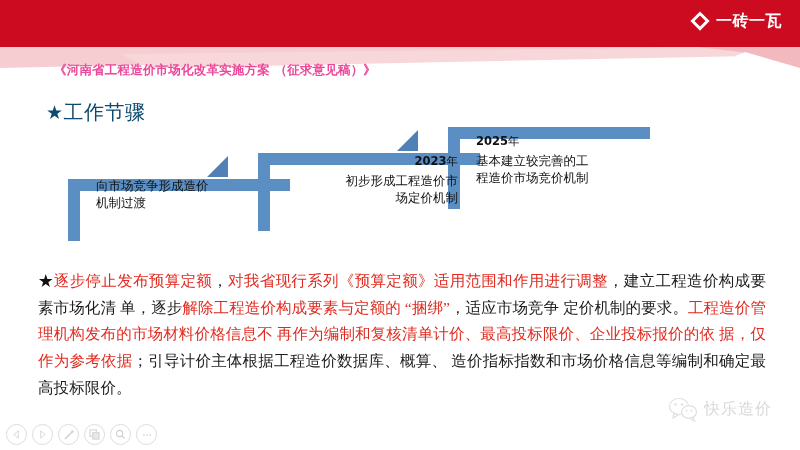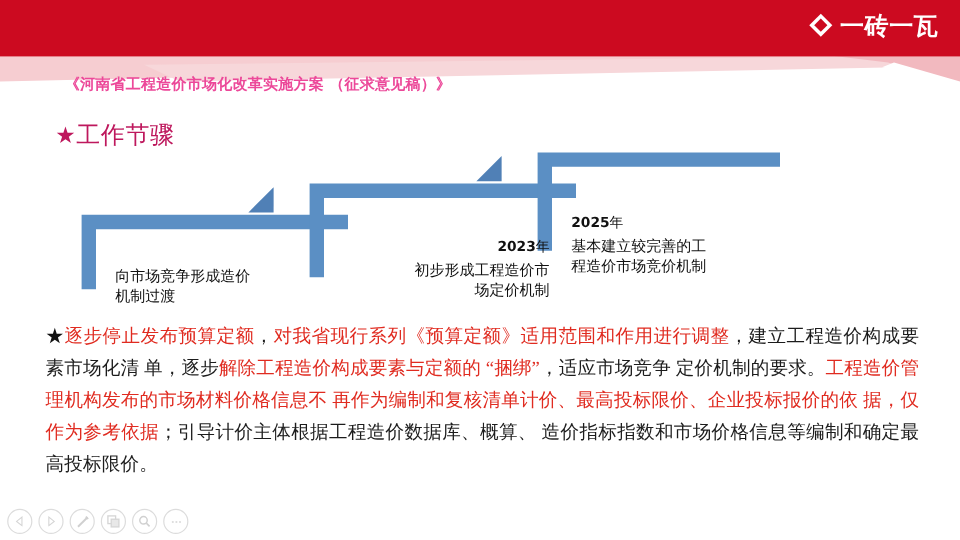--- a/index.html
+++ b/index.html
@@ -44,21 +44,21 @@
     align-items: center;
     gap: 5px;
     z-index: 4;
   }
   .logo-diamond {
     width: 22px; height: 22px;
     display: block;
   }
   .logo-text {
     color: #ffffff;
-    font-size: 20px;
+    font-size: 16px;
     font-weight: bold;
     letter-spacing: 0.5px;
     line-height: 1;
     white-space: nowrap;
     font-family: "DejaVu Sans", sans-serif;
     text-align: center;
   }
 
   
   .doc-title {
@@ -73,21 +73,21 @@
     z-index: 5;
     font-family: "DejaVu Sans", sans-serif;
   }
 
   
   .section-heading {
     position: absolute;
     left: 46px;
     top: 99px;
     font-size: 20px;
-    color: #be185d;
+    color: #0c4a6e;
     letter-spacing: 0.5px;
     white-space: nowrap;
     z-index: 5;
     font-family: Liberation Serif, serif;
   }
   .section-heading .star { font-size: 19px; }
 
   
   .stairs {
     position: absolute;
@@ -96,21 +96,20 @@
     width: 620px;
     height: 135px;
     z-index: 4;
   }
 
   .step-label {
     position: absolute;
     z-index: 5;
     color: #111111;
     font-family: "DejaVu Serif", serif;
-    margin-top: 44px;
   }
   .step-year {
     font-size: 11.5px;
     font-weight: bold;
     margin-bottom: 4px;
     white-space: nowrap;
     font-family: "DejaVu Sans", sans-serif;
   }
   .step-year .yr-suffix {
     font-family: "DejaVu Serif", serif;
@@ -252,20 +251,33 @@
       <span>2025</span><span class="yr-suffix">年</span>
     </div>
     <div class="step-desc">基本建立较完善的工</div>
     <div class="step-desc">程造价市场竞价机制</div>
   </div>
 
   <div class="body-text">
     <span class="star-red">★</span><span id="body-segments"><span>逐步停止发布预算定额</span><span class="blk">，</span><span>对我省现行系列《预算定额》适用范围和作用进行调整</span><span class="blk">，建立工程造价构成要素市场化清 单，逐步</span><span>解除工程造价构成要素与定额的 “捆绑”</span><span class="blk">，适应市场竞争 定价机制的要求。</span><span>工程造价管理机构发布的市场材料价格信息不 再作为编制和复核清单计价、最高投标限价、企业投标报价的依 据，仅作为参考依据</span><span class="blk">；引导计价主体根据工程造价数据库、概算、 造价指标指数和市场价格信息等编制和确定最高投标限价。</span></span>
   </div>
 
+  <div class="wechat-mark">
+    <svg width="30" height="25" viewBox="0 0 30 25">
+      <ellipse cx="11" cy="9.5" rx="9.5" ry="8" fill="none" stroke="#9a9a9a" stroke-width="1.2"></ellipse>
+      <polygon points="6,16 5,21 10,18" fill="none" stroke="#9a9a9a" stroke-width="1.2"></polygon>
+      <circle cx="7.5" cy="7.5" r="1.2" fill="#9a9a9a"></circle>
+      <circle cx="14" cy="7.5" r="1.2" fill="#9a9a9a"></circle>
+      <ellipse cx="21" cy="15" rx="7.5" ry="6.3" fill="#ffffff" stroke="#9a9a9a" stroke-width="1.2"></ellipse>
+      <polygon points="25,20 26.5,24 22,21.5" fill="#ffffff" stroke="#9a9a9a" stroke-width="1.2"></polygon>
+      <circle cx="18.5" cy="13.5" r="1" fill="#9a9a9a"></circle>
+      <circle cx="23.5" cy="13.5" r="1" fill="#9a9a9a"></circle>
+    </svg>
+    <span class="wechat-text">快乐造价</span>
+  </div>
 
   <div class="toolbar">
     <div class="tb-btn">
       <svg width="9" height="9" viewBox="0 0 10 10">
         <polygon points="7,1 7,9 2,5" fill="none" stroke="#d5d5d5" stroke-width="1"></polygon>
       </svg>
     </div>
     <div class="tb-btn">
       <svg width="9" height="9" viewBox="0 0 10 10">
         <polygon points="3,1 3,9 8,5" fill="none" stroke="#d5d5d5" stroke-width="1"></polygon>

